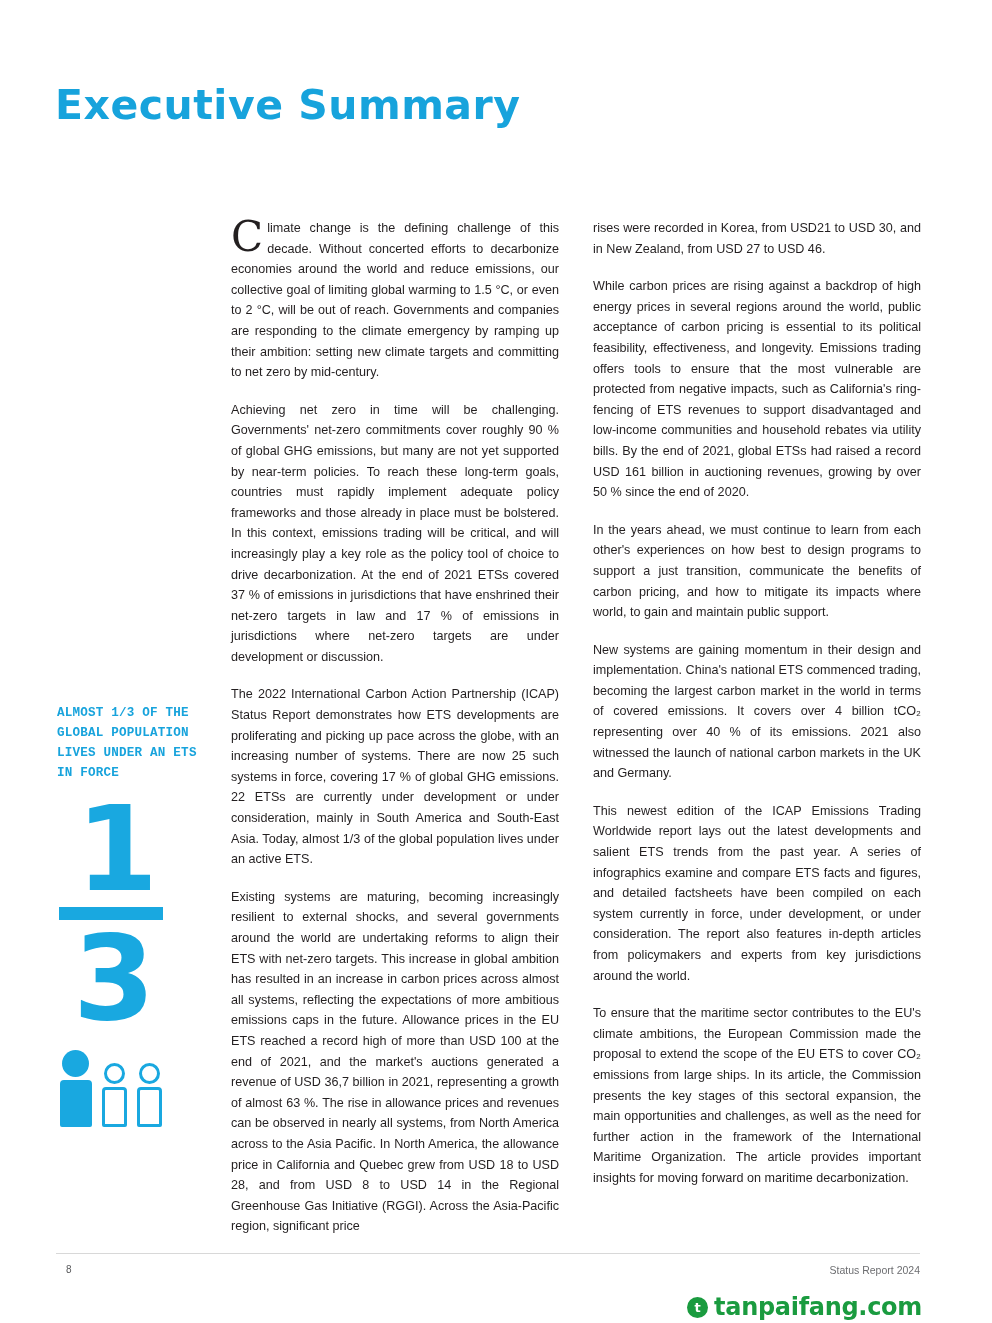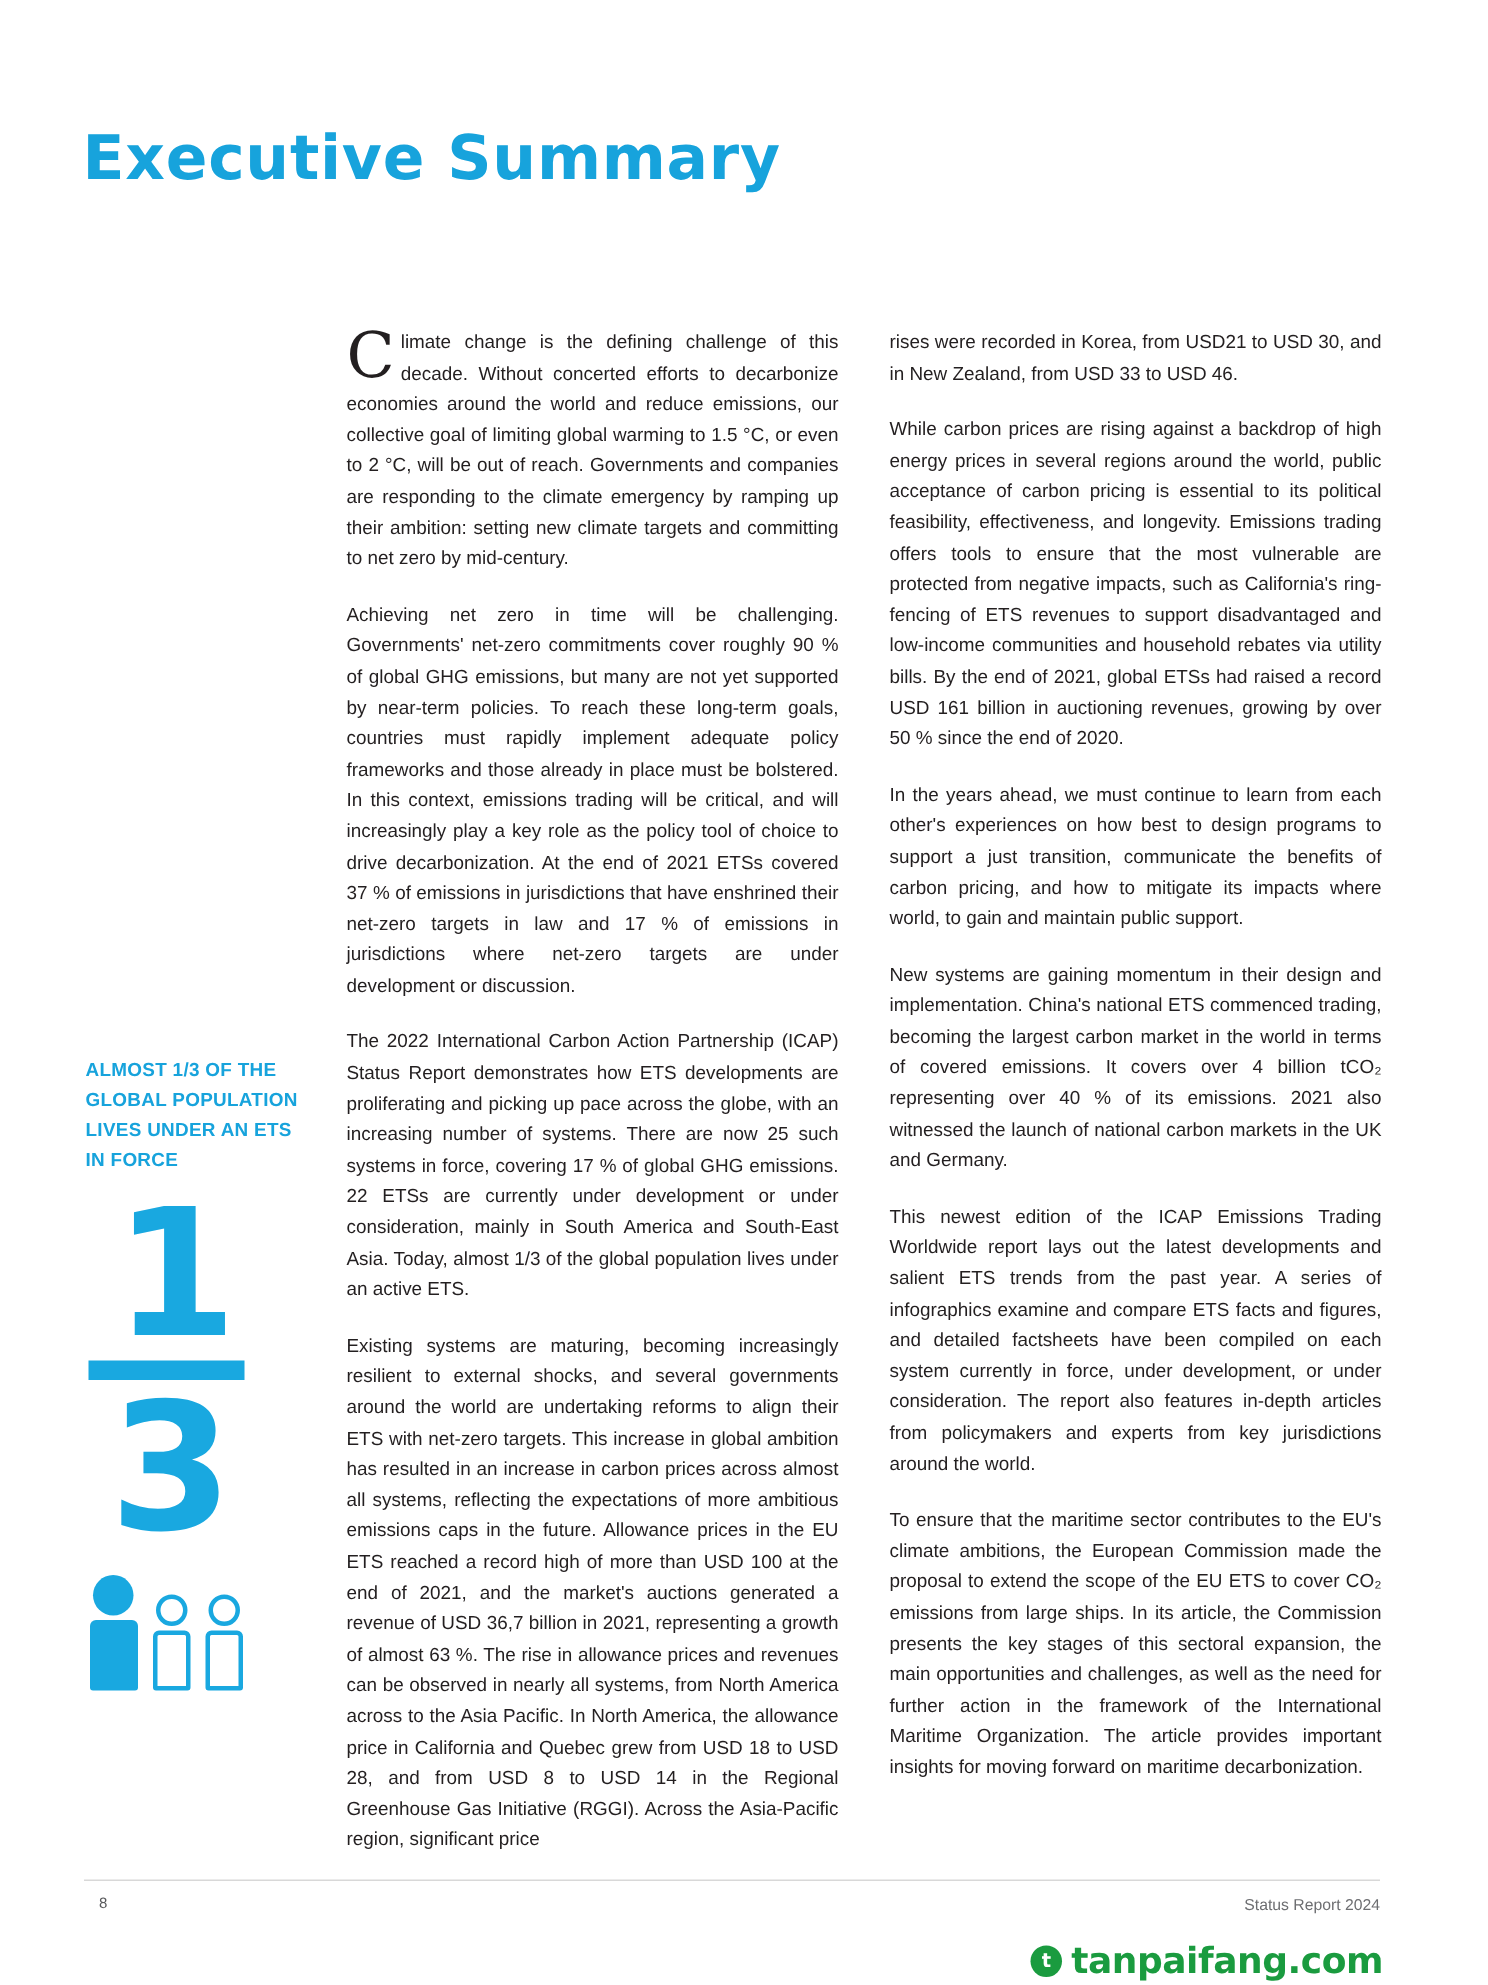--- a/index.html
+++ b/index.html
@@ -39,20 +39,21 @@
     top: 703px;
     width: 150px;
   }
   .callout-text {
     color: #17a3dc;
     font-weight: bold;
     font-size: 12.6px;
     line-height: 20px;
     letter-spacing: 0.2px;
     text-transform: uppercase;
+    font-family: Liberation Mono, monospace;
   }
   .fraction {
     margin-top: 16px;
     width: 112px;
     color: #19a8e0;
     font-family: "DejaVu Sans", sans-serif;
     text-align: center;
   }
   .fraction .num, .fraction .den {
     font-size: 118px;
@@ -219,21 +220,21 @@
   </div>
 
   <div class="columns">
     <div class="col">
       <p class="dropcap">Climate change is the defining challenge of this decade. Without concerted efforts to decarbonize economies around the world and reduce emissions, our collective goal of limiting global warming to 1.5 °C, or even to 2 °C, will be out of reach. Governments and companies are responding to the climate emergency by ramping up their ambition: setting new climate targets and committing to net zero by mid-century.</p>
       <p>Achieving net zero in time will be challenging. Governments' net-zero commitments cover roughly 90 % of global GHG emissions, but many are not yet supported by near-term policies. To reach these long-term goals, countries must rapidly implement adequate policy frameworks and those already in place must be bolstered. In this context, emissions trading will be critical, and will increasingly play a key role as the policy tool of choice to drive decarbonization. At the end of 2021 ETSs covered 37 % of emissions in jurisdictions that have enshrined their net-zero targets in law and 17 % of emissions in jurisdictions where net-zero targets are under development or discussion.</p>
       <p>The 2022 International Carbon Action Partnership (ICAP) Status Report demonstrates how ETS developments are proliferating and picking up pace across the globe, with an increasing number of systems. There are now 25 such systems in force, covering 17 % of global GHG emissions. 22 ETSs are currently under development or under consideration, mainly in South America and South-East Asia. Today, almost 1/3 of the global population lives under an active ETS.</p>
       <p>Existing systems are maturing, becoming increasingly resilient to external shocks, and several governments around the world are undertaking reforms to align their ETS with net-zero targets. This increase in global ambition has resulted in an increase in carbon prices across almost all systems, reflecting the expectations of more ambitious emissions caps in the future. Allowance prices in the EU ETS reached a record high of more than USD 100 at the end of 2021, and the market's auctions generated a revenue of USD 36,7 billion in 2021, representing a growth of almost 63 %. The rise in allowance prices and revenues can be observed in nearly all systems, from North America across to the Asia Pacific. In North America, the allowance price in California and Quebec grew from USD 18 to USD 28, and from USD 8 to USD 14 in the Regional Greenhouse Gas Initiative (RGGI). Across the Asia-Pacific region, significant price</p>
     </div>
     <div class="col">
-      <p>rises were recorded in Korea, from USD21 to USD 30, and in New Zealand, from USD 33 to USD 46.</p>
+      <p>rises were recorded in Korea, from USD21 to USD 30, and in New Zealand, from USD 27 to USD 46.</p>
       <p>While carbon prices are rising against a backdrop of high energy prices in several regions around the world, public acceptance of carbon pricing is essential to its political feasibility, effectiveness, and longevity. Emissions trading offers tools to ensure that the most vulnerable are protected from negative impacts, such as California's ring-fencing of ETS revenues to support disadvantaged and low-income communities and household rebates via utility bills. By the end of 2021, global ETSs had raised a record USD 161 billion in auctioning revenues, growing by over 50 % since the end of 2020.</p>
       <p>In the years ahead, we must continue to learn from each other's experiences on how best to design programs to support a just transition, communicate the benefits of carbon pricing, and how to mitigate its impacts where world, to gain and maintain public support.</p>
       <p>New systems are gaining momentum in their design and implementation. China's national ETS commenced trading, becoming the largest carbon market in the world in terms of covered emissions. It covers over 4 billion tCO₂ representing over 40 % of its emissions. 2021 also witnessed the launch of national carbon markets in the UK and Germany.</p>
       <p>This newest edition of the ICAP Emissions Trading Worldwide report lays out the latest developments and salient ETS trends from the past year. A series of infographics examine and compare ETS facts and figures, and detailed factsheets have been compiled on each system currently in force, under development, or under consideration. The report also features in-depth articles from policymakers and experts from key jurisdictions around the world.</p>
       <p>To ensure that the maritime sector contributes to the EU's climate ambitions, the European Commission made the proposal to extend the scope of the EU ETS to cover CO₂ emissions from large ships. In its article, the Commission presents the key stages of this sectoral expansion, the main opportunities and challenges, as well as the need for further action in the framework of the International Maritime Organization. The article provides important insights for moving forward on maritime decarbonization.</p>
     </div>
   </div>
 
   <div class="footer-line"></div>
   <div class="page-number">8</div>

